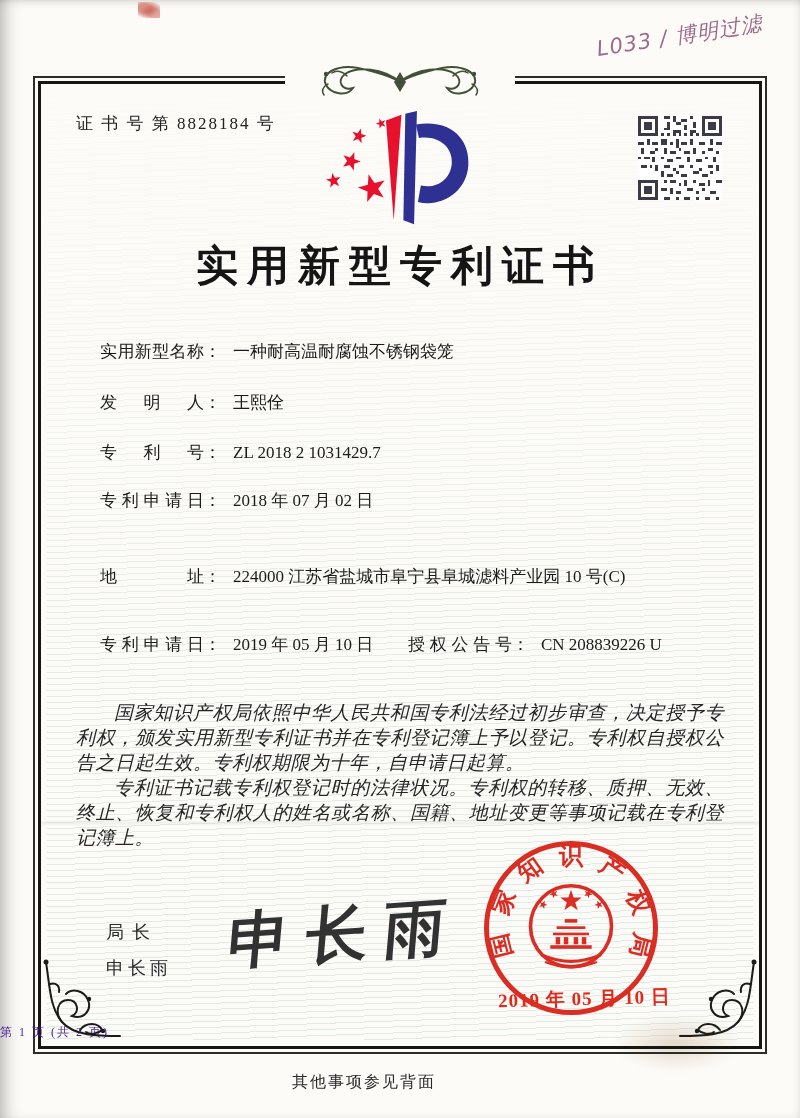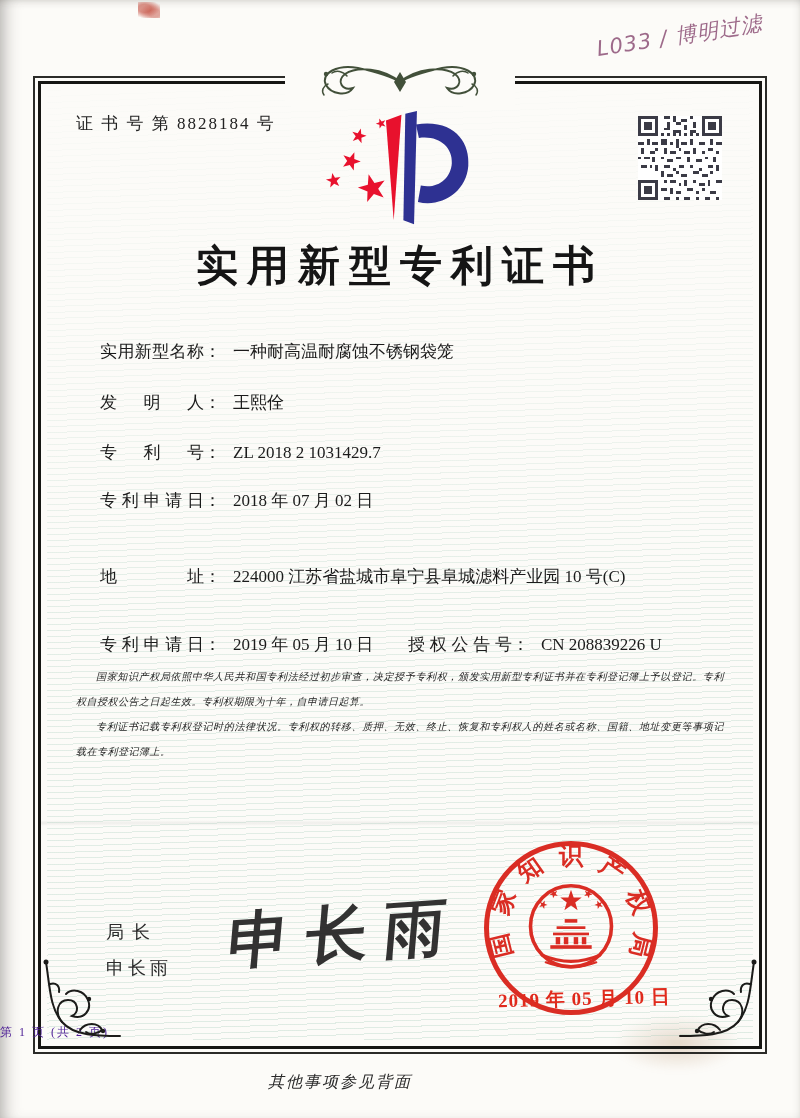--- a/index.html
+++ b/index.html
@@ -27,39 +27,39 @@
   .qr{position:absolute;left:638px;top:116px;}
   .title{position:absolute;left:0;width:800px;top:238px;text-align:center;
     font-size:42px;font-weight:700;letter-spacing:9px;color:#151515;}
   
   .frow{position:absolute;left:100px;width:640px;font-size:17px;white-space:nowrap;color:#1b1b1b;}
   .flabel{display:inline-block;width:104px;text-align:justify;text-align-last:justify;}
   .fcolon{display:inline-block;}
   .fvalue{margin-left:12px;text-align:right;}
   .fpair2{position:absolute;left:308px;top:0;}
   
-  .body-text{position:absolute;left:76px;top:664px;width:648px;font-size:10px;line-height:25px;
+  .body-text{position:absolute;left:76px;top:700px;width:648px;font-size:19px;line-height:25px;
     color:#262626;text-align:justify;letter-spacing:.5px;font-family:Liberation Serif, serif;}
   .body-text p{margin:0;text-indent:2em;font-style:italic;}
   
   .signer-title{position:absolute;left:106px;top:920px;font-size:18px;letter-spacing:8px;color:#2a2a2a;}
   .signer-name{position:absolute;left:106px;top:956px;font-size:18px;letter-spacing:4px;color:#2a2a2a;}
   .signature{position:absolute;left:228px;top:892px;font-size:62px;font-weight:700;color:#222;
     font-family:"DejaVu Sans",sans-serif;letter-spacing:16px;transform:rotate(-4deg) skewX(-9deg);opacity:.92;}
   
   .seal{position:absolute;left:484px;top:841px;width:174px;height:174px;z-index:6;opacity:.96;}
   .seal-ring{position:absolute;inset:0;border:5px solid #d9251c;border-radius:50%;}
   .seal-ch{position:absolute;left:50%;top:50%;width:26px;height:26px;margin:-13px 0 0 -13px;
     font-size:24px;font-weight:700;color:#d9251c;text-align:center;line-height:26px;}
   .seal-emblem{position:absolute;left:42px;top:38px;}
   .seal-date{position:absolute;left:498px;top:986px;font-size:19px;color:#e02a1c;font-weight:600;
     letter-spacing:1px;transform:rotate(-1.5deg);z-index:7;white-space:nowrap;}
   
   .page-indicator{position:absolute;left:0;width:720px;top:1024px;font-size:12px;color:#4c1d95;letter-spacing:2px;}
-  .back-note{position:absolute;left:0;width:680px;top:1072px;text-align:center;font-size:16px;font-style:italic;color:#2a2a2a;letter-spacing:2px;}
+  .back-note{position:absolute;left:0;width:680px;top:1072px;text-align:center;font-size:16px;color:#2a2a2a;letter-spacing:2px;padding-left:24px;}
   
   .handwritten-note{position:absolute;left:596px;top:22px;font-size:21px;color:#8d5177;
     font-family:"DejaVu Sans",sans-serif;font-style:italic;transform:rotate(-9deg);letter-spacing:1px;opacity:.85;white-space:nowrap;}
   .smudge-red{position:absolute;left:138px;top:2px;width:22px;height:16px;
     background:radial-gradient(ellipse at 30% 40%, rgba(190,60,45,.55) 0 30%, rgba(190,60,45,0) 70%),
                radial-gradient(ellipse at 75% 70%, rgba(190,60,45,.45) 0 25%, rgba(190,60,45,0) 65%);
     filter:blur(.5px);}
   .stain-brown{position:absolute;left:612px;top:1014px;width:130px;height:58px;border-radius:50%;
     background:radial-gradient(ellipse, rgba(158,108,58,.26), rgba(158,108,58,0) 70%);filter:blur(3px);}
   .crease{position:absolute;left:40px;top:822px;width:720px;height:2px;background:rgba(110,108,98,.15);filter:blur(1px);}

